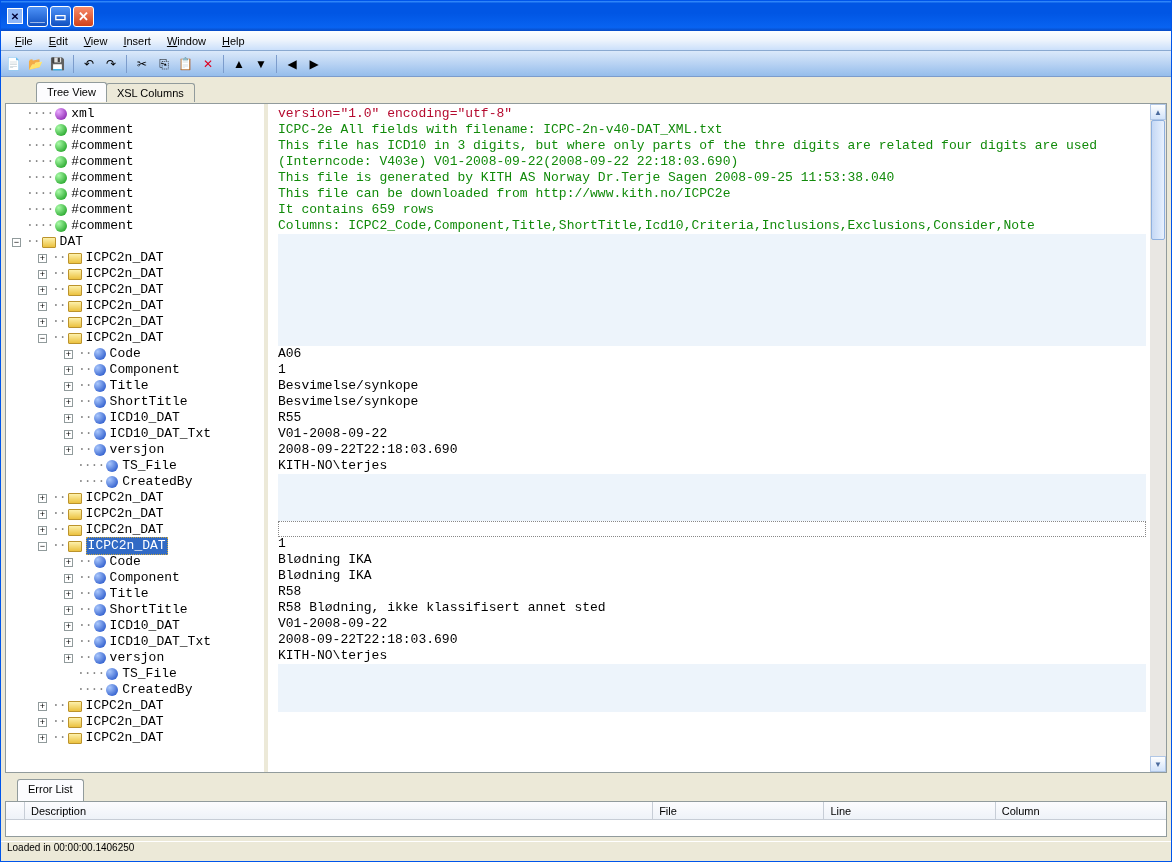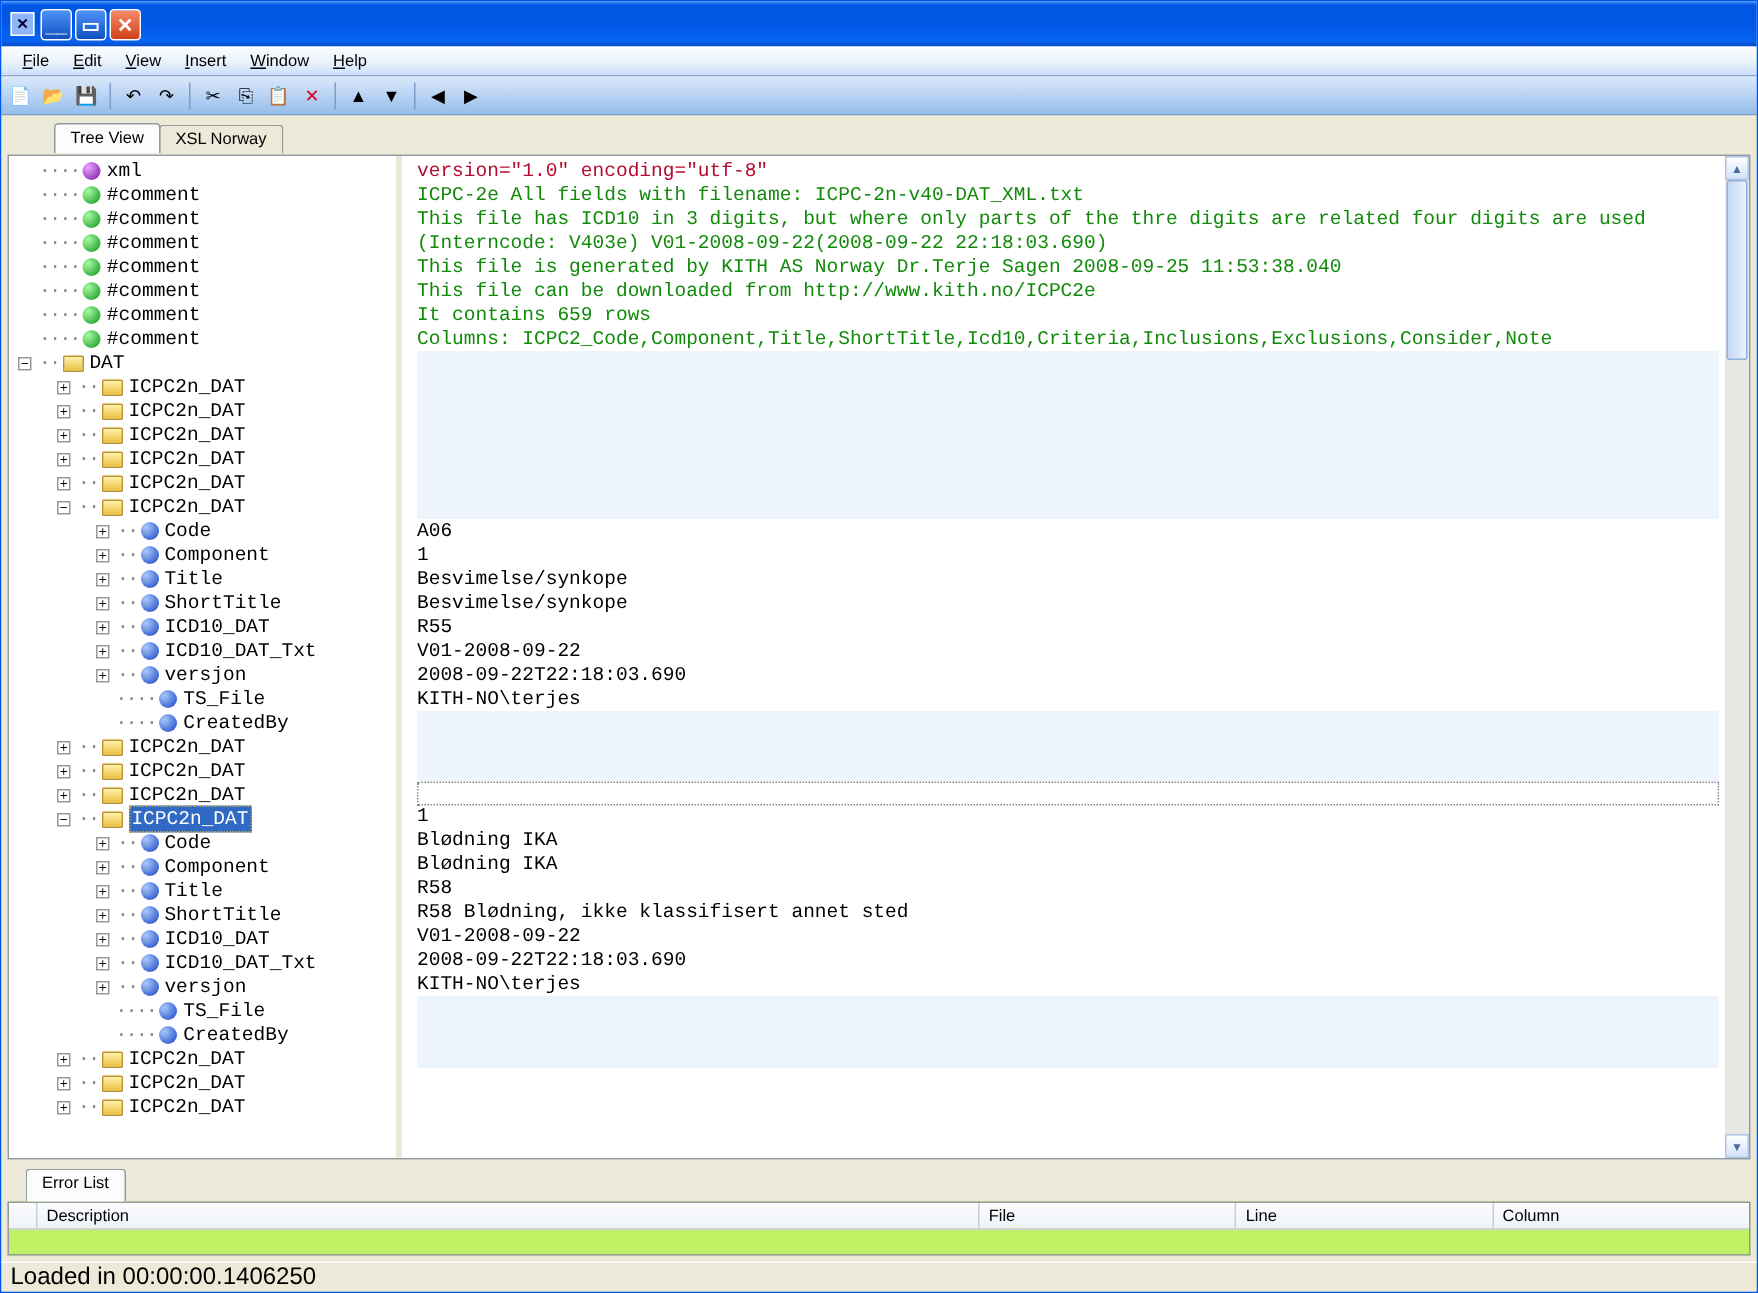--- a/index.html
+++ b/index.html
@@ -41,24 +41,24 @@
 .ico-attr { background: radial-gradient(circle at 30% 30%, #a9c7fc, #1345c2); }
 .nodelabel { color: #000; }
 .nodelabel.selected { background: #316ac5; color: #fff; border: 1px dotted #c7a645; padding: 0 1px; }
 .valrow { height: 16px; white-space: nowrap; }
 .valrow.band { background: #edf4fb; }
 .valrow.sel { background: #fff; border: 1px dotted #888; margin: -1px 0; }
 .v-green { color: #118a0a; }
 .v-red { color: #b50a2f; }
 .errorpanel { height: 58px; margin-top: 6px; display: flex; flex-direction: column; }
 .errtabs { height: 22px; display: flex; padding-left: 12px; }
-.errcontent { flex: 1; background: #bef264; border: 1px solid #919b9c; }
+.errcontent { flex: 1; background: #ffffff; border: 1px solid #919b9c; }
 .errhead { display: flex; background: linear-gradient(to bottom, #fcfcfe, #eef2f8); border-bottom: 1px solid #c7cdd6; height: 18px; align-items: center; font-size: 11px; }
 .errcol { border-right: 1px solid #c7cdd6; padding: 0 12px 0 6px; height: 100%; display: flex; align-items: center; }
-.statusbar { height: 20px; background: #ece9d8; border-top: 1px solid #fff; display: flex; align-items: flex-end; padding: 0 6px; font-size: 16px; }
+.statusbar { height: 20px; background: #ece9d8; border-top: 1px solid #fff; display: flex; align-items: flex-start; padding: 0 6px; font-size: 10px; }
 .dots { color: #888; letter-spacing: -1px; margin: 0 2px; }
 </style>
 </head>
 <body>
 
 <div class="window">
   <div class="titlebar">
     <div class="icon">✕</div>
     <div class="winbtns">
       <div class="winbtn min">__</div>
@@ -92,21 +92,21 @@
     <div class="tbtn">▲</div>
     <div class="tbtn">▼</div>
     <div class="tsep"></div>
     <div class="tbtn">◀</div>
     <div class="tbtn">▶</div>
   </div>
 
   <div class="workspace">
     <div class="tabstrip">
       <div class="tab active">Tree View</div>
-      <div class="tab">XSL Norway</div>
+      <div class="tab">XSL Columns</div>
     </div>
     <div class="panelwrap">
 
       <div class="treepane">
         <div class="treerow">
             <span class="indent" style="width:18px"></span>
             <span class="dots">····</span>
             <span class="nodeicon ico-pi"></span>
             <span class="nodelabel">xml</span>
           </div>

